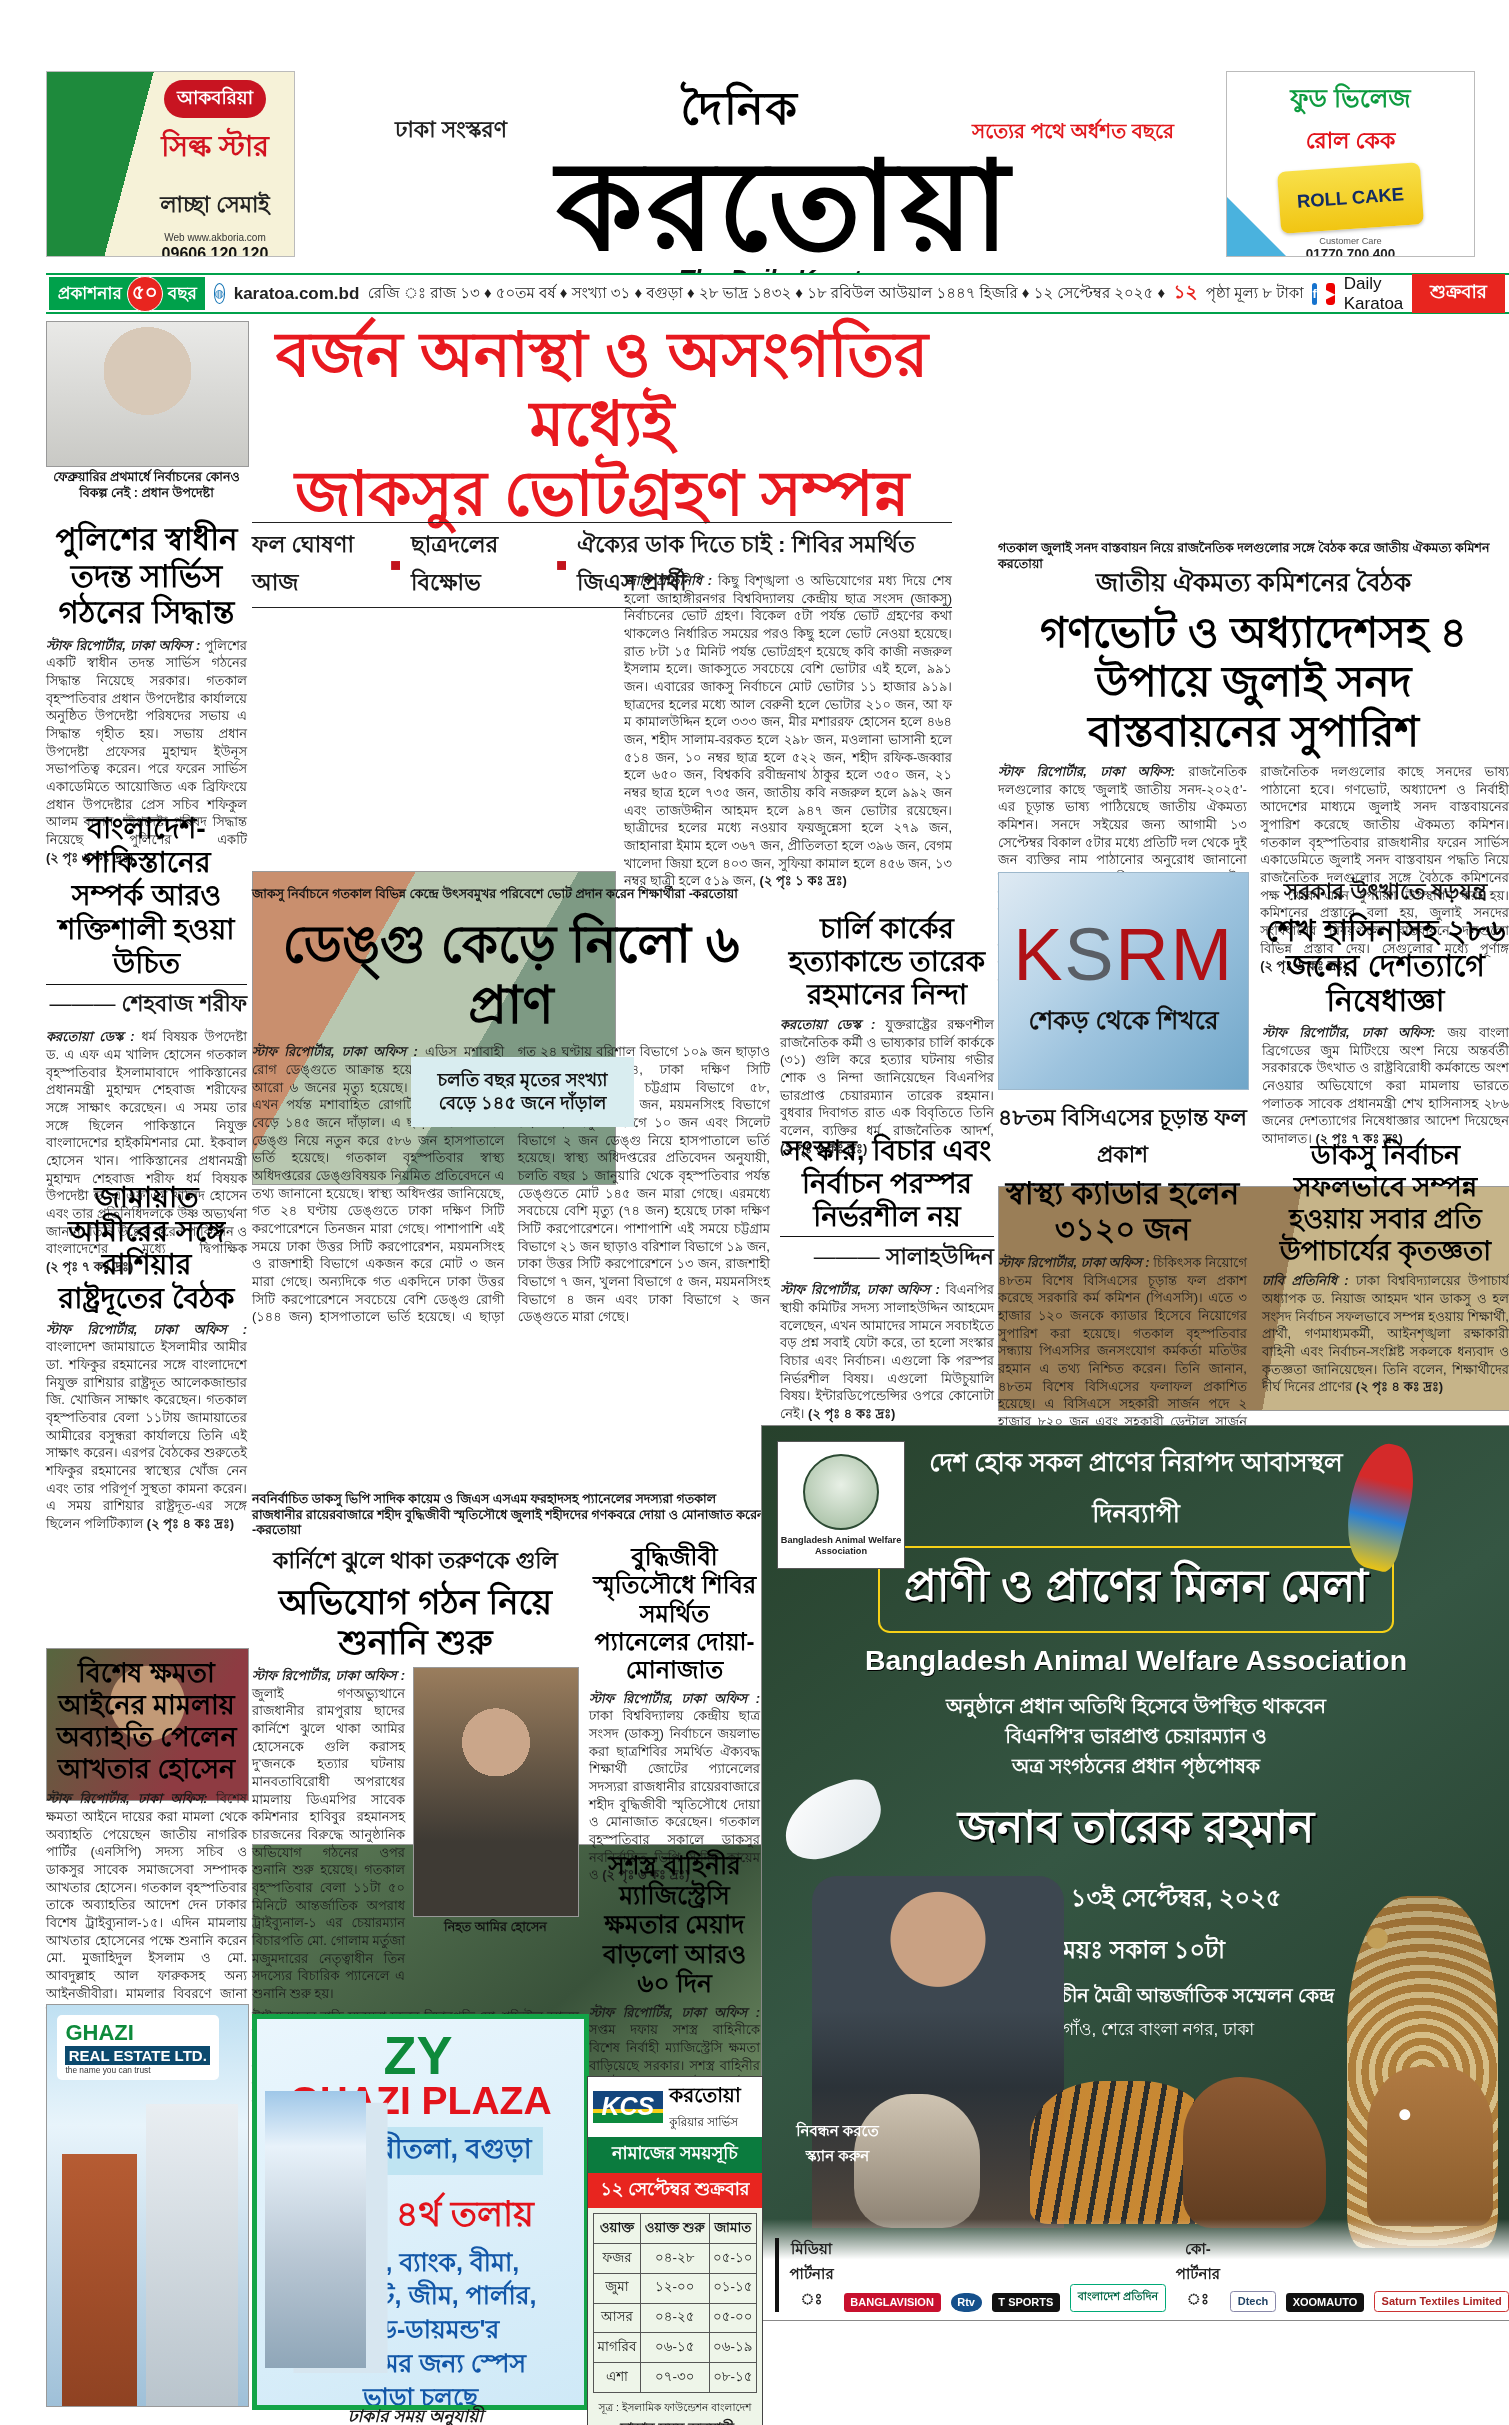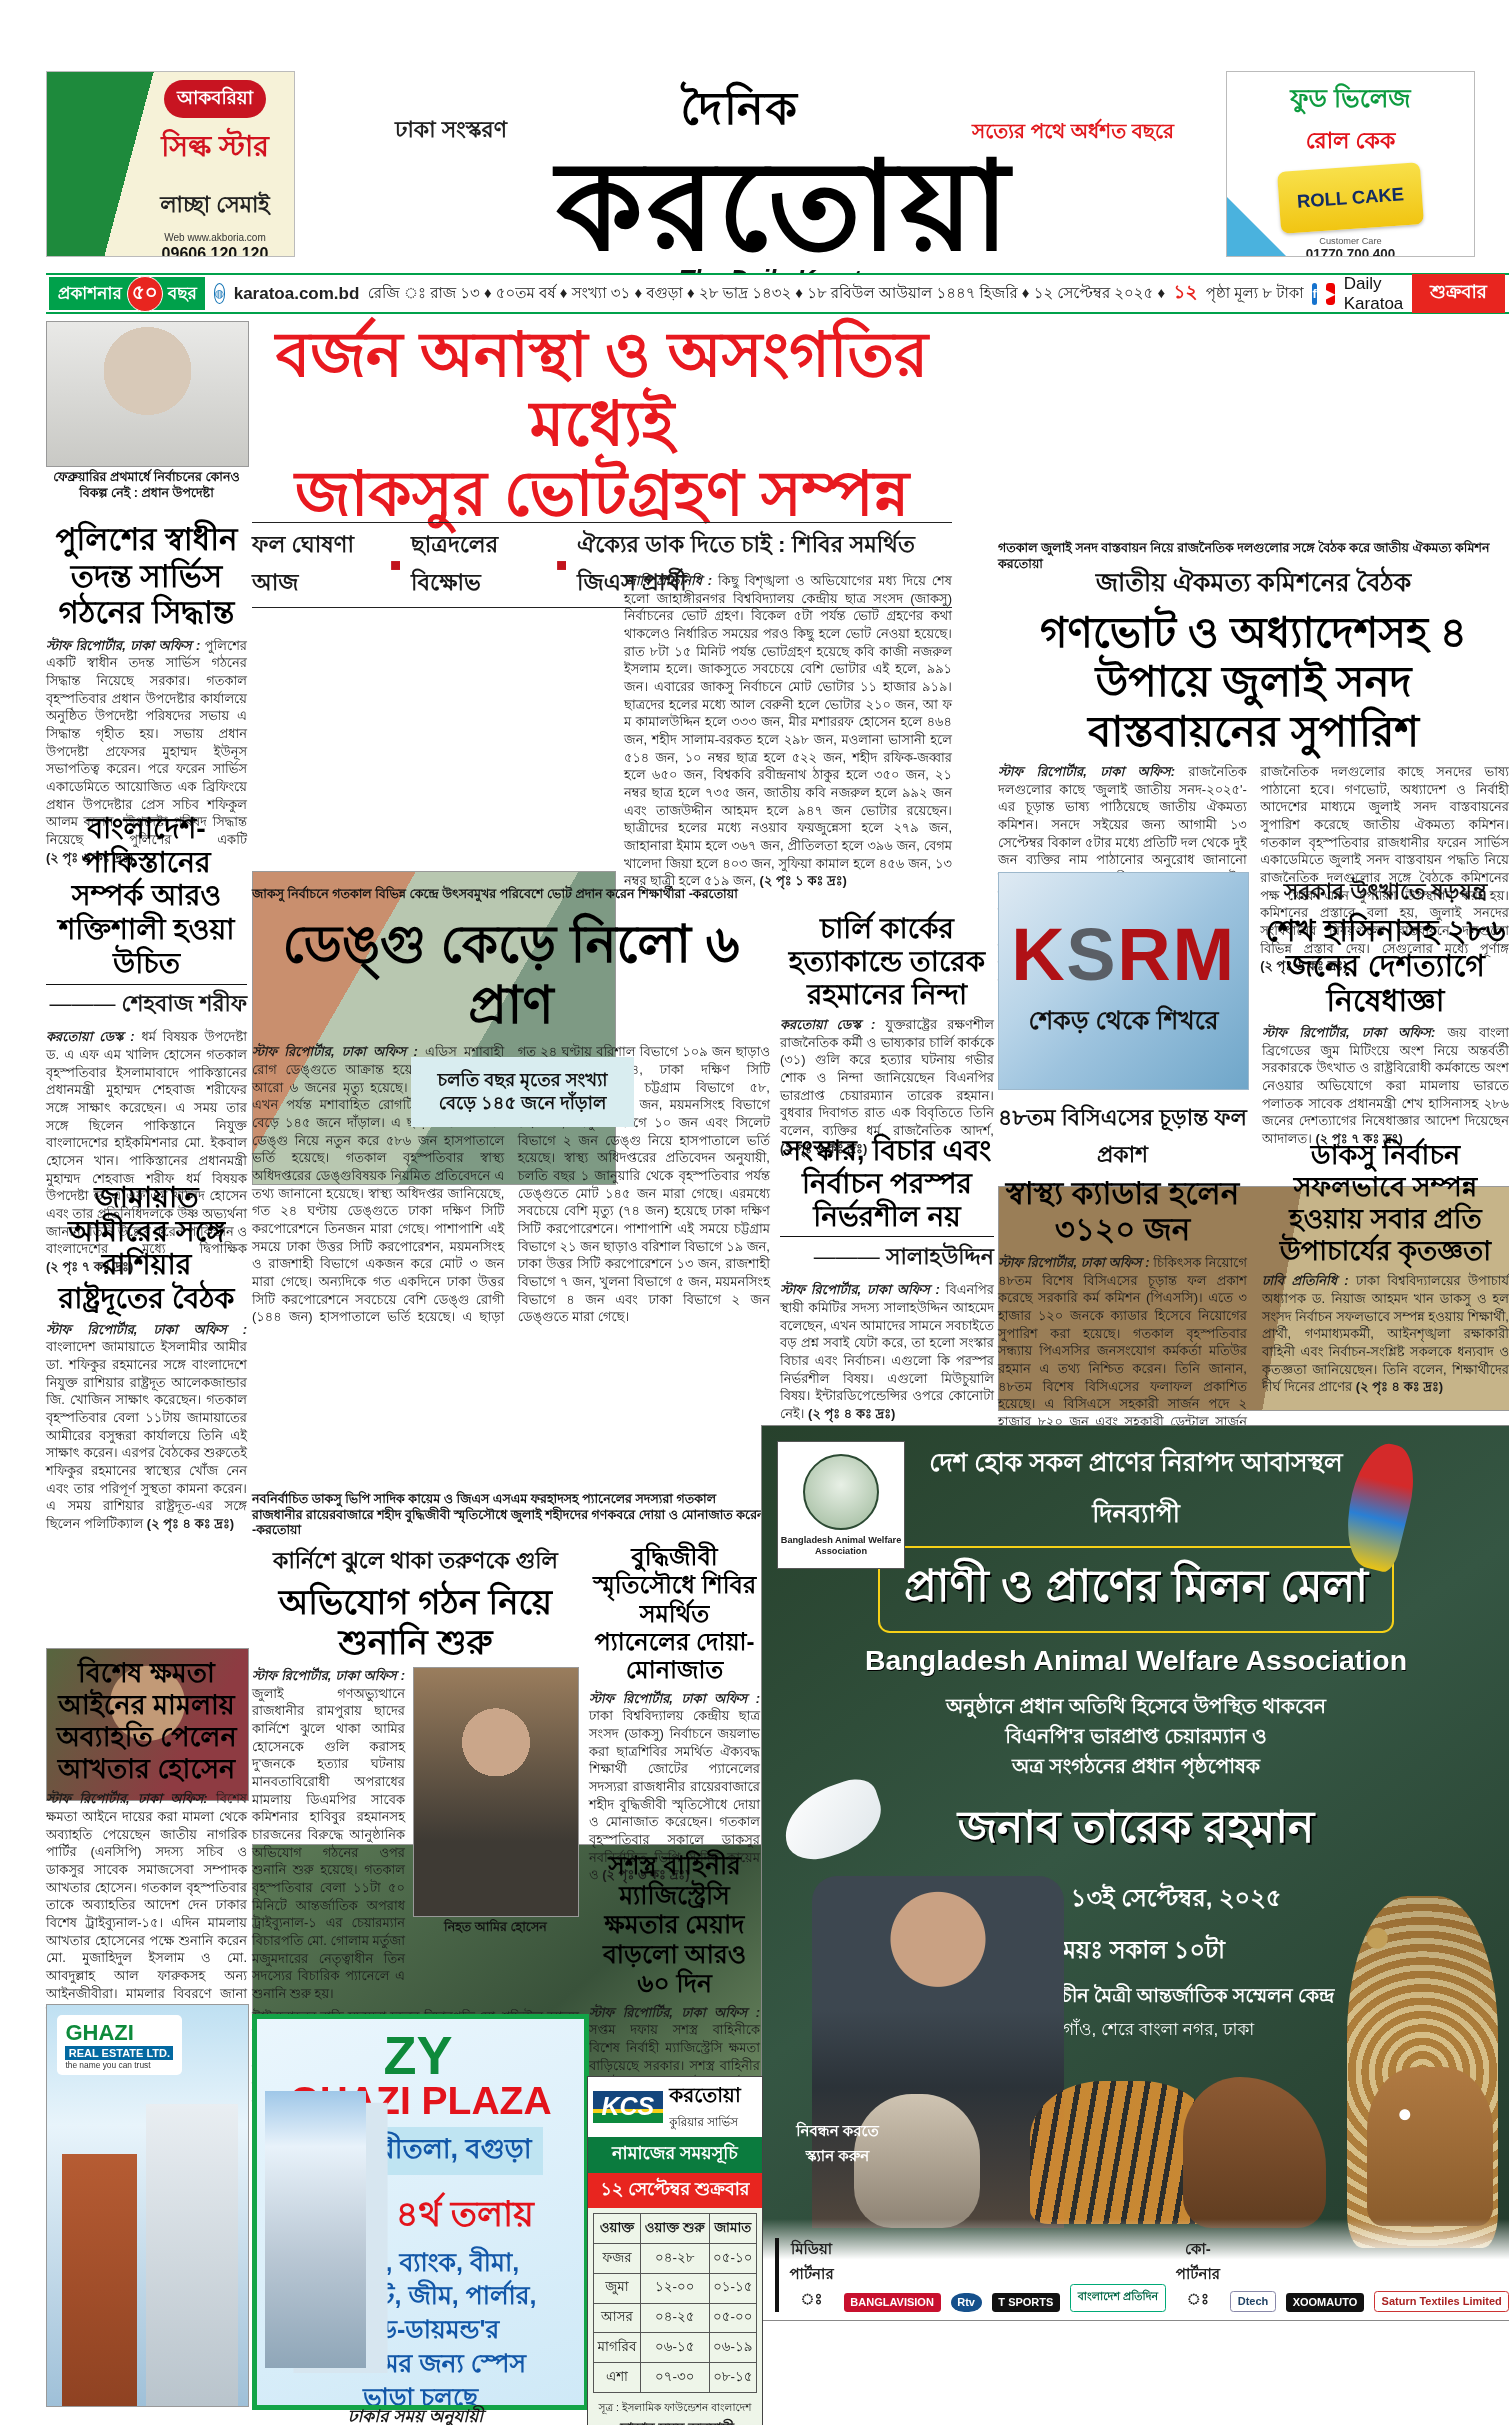--- a/index.html
+++ b/index.html
@@ -53,21 +53,21 @@
   .cap{font-size:12.6px;font-weight:bold;color:#111;line-height:1.25;}
   .photo{background:#c8c2b4;position:relative;overflow:hidden;}
   .cols2{column-count:2;column-gap:13.4px;}
   .deck{display:flex;justify-content:center;gap:10px;align-items:center;border-top:1.7px solid #222;border-bottom:1.7px solid #222;padding:4.2px 0;font-size:22.6px;font-weight:bold;}
   .deck .rs{color:#c2131c;font-size:18.4px;}
   .leadline{color:#e8191f;font-weight:900;text-align:center;font-size:62px;line-height:1.12;margin:0;}
   .dengue-h{font-size:52px;}
   .hlbox{position:absolute;background:#d9edf0;padding:11.7px 15px;text-align:center;font-weight:900;font-size:18px;line-height:1.3;color:#111;}
   
   .ksrm{background:linear-gradient(135deg,#dfeaf3 0%,#b8d4e8 35%,#9dc3de 55%,#6fa6c9 100%);display:flex;flex-direction:column;align-items:center;justify-content:center;border:0.8px solid #9db8cc;}
-  .ksrm-logo{color:#b01116;font-weight:700;font-size:74px;letter-spacing:1.7px;line-height:1;}
+  .ksrm-logo{color:#b01116;font-weight:400;font-size:74px;letter-spacing:1.7px;line-height:1;}
   .ksrm-logo .s{color:#5a5f66;}
   .ksrm-tag{font-size:25px;font-weight:bold;color:#111;margin-top:8.4px;}
   
   .prayer{border:1.7px solid #444;background:#eef5e9;font-size:12.6px;}
   .kcs-row{display:flex;align-items:center;gap:6.7px;background:#fff;padding:3.4px 5px;}
   .kcs-logo{background:linear-gradient(#14467d 0 55%,#f7d117 55% 70%,#0d8a3e 70% 100%);color:#fff;font-weight:900;font-size:25px;padding:1.7px 8.4px;font-style:italic;}
   .kcs-n1{font-weight:900;font-size:20px;color:#000;}
   .kcs-n2{font-size:11.7px;color:#222;}
   .pr-head{background:#0b7b3e;color:#fff;text-align:center;font-weight:bold;font-size:17.6px;padding:3.4px 0;}
   .pr-date{background:#e8251f;color:#fff;text-align:center;font-weight:bold;font-size:17.6px;padding:3.4px 0;}
@@ -80,21 +80,21 @@
   .gp-logo{color:#0e8a3b;font-weight:900;font-size:54px;display:inline-block;margin-right:5px;line-height:.9;}
   .gp-name{color:#e3131b;font-weight:900;font-size:39px;display:inline-block;}
   .gp-addr{background:#bfe4f2;color:#1257a8;display:inline-block;font-weight:900;font-size:27px;padding:1.7px 11.7px;margin-top:3.4px;}
   .gp-fl{color:#e3131b;font-weight:900;font-size:35px;margin-top:11.7px;}
   .gp-l{color:#1257a8;font-weight:900;font-size:25px;line-height:1.35;}
   .gp-bld{position:absolute;left:8.4px;top:72px;width:101px;height:277px;background:linear-gradient(#9fc7e8,#e8f2fa 20%,#b9c7d4 60%,#8fa6b8);box-shadow:25px 8.4px 0 -3.4px #d7e6f0;}
   
   .gre{border:0.8px solid #999;background:linear-gradient(#bfe0f2,#e8f4fb 30%,#9fc0d8);overflow:hidden;}
   .gre-logo{position:absolute;left:10px;top:10px;background:#fff;padding:5px 8.4px;border-radius:5px;}
   .gre-n1{color:#0e8a3b;font-weight:900;font-size:22px;}
-  .gre-n2{background:#0369a1;color:#fff;font-size:11px;font-weight:bold;padding:0.8px 3.4px;}
+  .gre-n2{background:#0c4a6e;color:#fff;font-size:15px;font-weight:bold;padding:0.8px 3.4px;}
   .gre-tag{font-size:8.4px;color:#333;}
   .gre-b1{position:absolute;left:15px;bottom:0;width:75px;height:252px;background:linear-gradient(#b65c33,#8f4222);}
   .gre-b2{position:absolute;left:99px;bottom:0;width:92px;height:302px;background:linear-gradient(#e9eef2,#b9c4cc);}
   
   .animal{background:linear-gradient(145deg,#27412c,#355643 45%,#22392a);color:#fff;text-align:center;overflow:hidden;border:0.8px solid #888;}
   .an-org{position:absolute;left:15px;top:15px;width:126px;height:126px;background:#fff;color:#222;border:1.7px solid #555;display:flex;flex-direction:column;align-items:center;justify-content:center;gap:5px;}
   .an-org .em{width:72px;height:72px;border-radius:50%;border:2.5px solid #2c4a33;background:radial-gradient(circle at 50% 40%,#e8f0e6,#9db89a);}
   .an-org .tx{font-size:9.2px;font-weight:bold;color:#222;line-height:1.1;}
   .an-top{font-size:25px;font-weight:bold;margin-top:17px;}
   .an-day{font-size:25px;font-weight:bold;margin-top:8.4px;}

